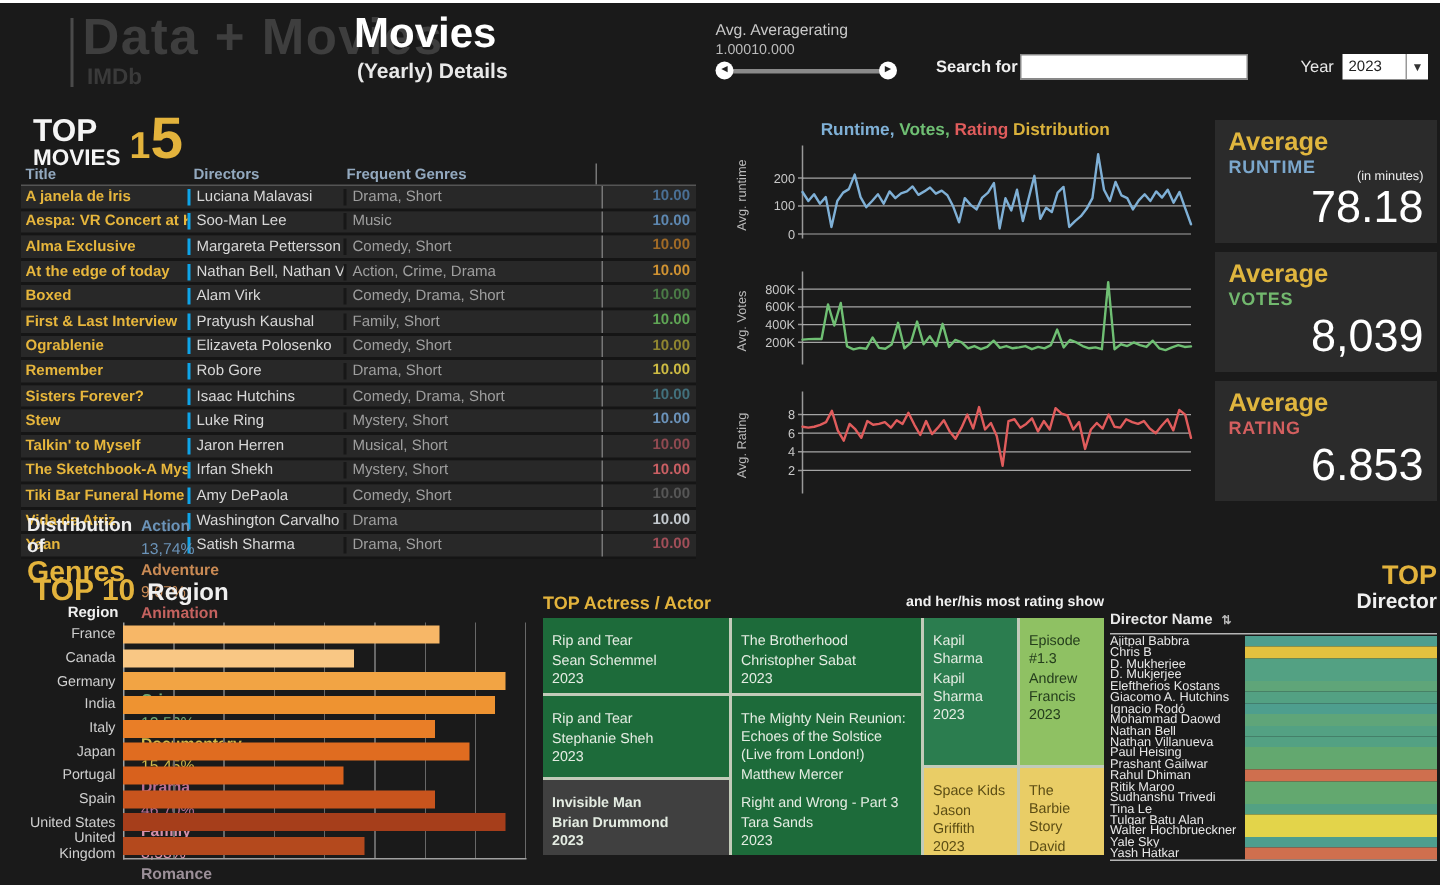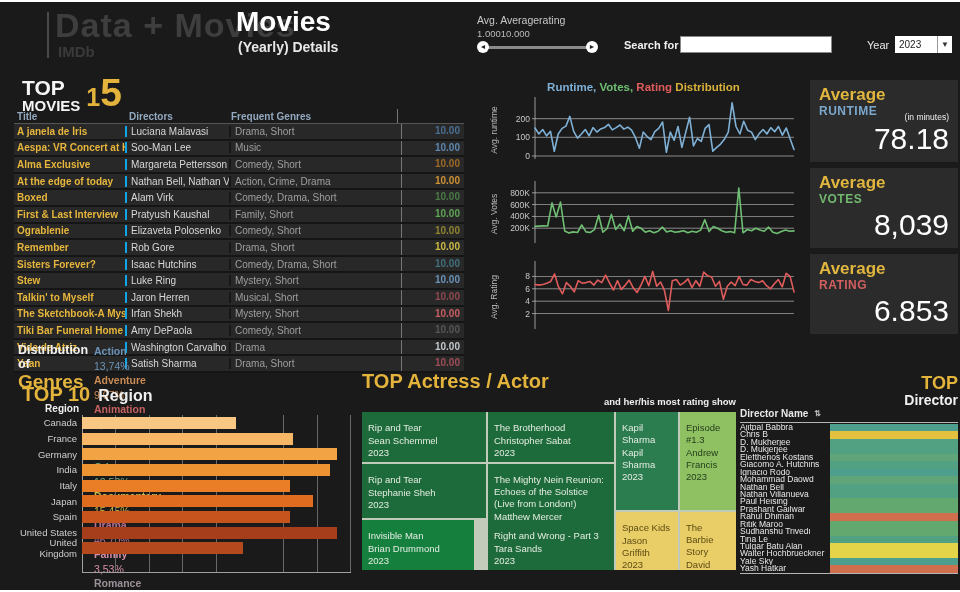--- a/index.html
+++ b/index.html
@@ -70,21 +70,21 @@
   .linechart .ylab{position:absolute;left:-24px;top:50%;transform:translateY(-50%) rotate(-90deg);transform-origin:center;
                    font-size:8.5px;color:#bbb;width:62px;text-align:center;}
   .linechart svg{position:absolute;left:14px;top:0;}
   
   .avg-panel{left:810px;width:148px;height:82px;background:#2b2b2b;}
   .avg-panel .ttl{position:absolute;left:9px;top:5px;font-size:17px;font-weight:bold;color:#e0b63e;}
   .avg-panel .sub{position:absolute;left:9px;top:24px;font-size:12px;font-weight:bold;letter-spacing:.5px;}
   .avg-panel .note{position:absolute;right:9px;top:32px;font-size:8.5px;color:#eee;text-align:right;}
   .avg-panel .val{position:absolute;right:9px;bottom:6px;font-size:30px;color:#fff;}
   
-  .act-head{left:362px;top:368px;font-size:20px;font-weight:bold;color:#e3b33c;}
+  .act-head{left:362px;top:393px;font-size:12px;font-weight:bold;color:#e3b33c;}
   .act-sub{left:560px;top:394px;width:176px;text-align:right;font-size:9.5px;font-weight:bold;color:#f0f0f0;}
   .treemap{left:362px;top:410px;width:374px;height:158px;background:#c2cbb9;}
   .tm-cell{position:absolute;box-sizing:border-box;padding:10px 6px;font-size:9.5px;line-height:1.25;overflow:hidden;}
   .tm-cell .a{margin-top:1px;}
   
   .dir-head{left:848px;top:372px;width:110px;text-align:right;}
   .dir-head .a{font-size:18px;font-weight:bold;color:#e3b33c;line-height:19px;}
   .dir-head .b{font-size:14px;font-weight:bold;color:#f0f0f0;line-height:15px;}
   .dir-colhead{left:740px;top:406px;width:218px;font-size:10px;font-weight:bold;color:#e8e8e8;display:flex;align-items:center;gap:6px;}
   .dir-colhead .sort{font-size:8px;color:#bbb;}
@@ -356,32 +356,32 @@
 
   <div class="abs reg-head">
     <span class="a">TOP 10</span>
     <span class="b">Region</span>
   </div>
   <div class="abs reg-axis-header">Region</div>
   <div class="abs reg-rows">
     <div class="reg-grid"></div>
     <div id="region-rows">
         <div class="reg-row">
+          <div class="reg-label">France</div>
+          <div class="reg-track">
+            <div class="reg-bar" style="width: 78.8%; background: rgb(247, 183, 103);"></div>
+          </div>
+        </div>
+        <div class="reg-row">
           <div class="reg-label">Canada</div>
           <div class="reg-track">
             <div class="reg-bar" style="width: 57.5%; background: rgb(249, 199, 132);"></div>
           </div>
         </div>
         <div class="reg-row">
-          <div class="reg-label">France</div>
-          <div class="reg-track">
-            <div class="reg-bar" style="width: 78.8%; background: rgb(247, 183, 103);"></div>
-          </div>
-        </div>
-        <div class="reg-row">
           <div class="reg-label">Germany</div>
           <div class="reg-track">
             <div class="reg-bar" style="width: 95%; background: rgb(242, 164, 68);"></div>
           </div>
         </div>
         <div class="reg-row">
           <div class="reg-label">India</div>
           <div class="reg-track">
             <div class="reg-bar" style="width: 92.5%; background: rgb(238, 147, 49);"></div>
           </div>
@@ -389,20 +389,26 @@
         <div class="reg-row">
           <div class="reg-label">Italy</div>
           <div class="reg-track">
             <div class="reg-bar" style="width: 77.5%; background: rgb(233, 126, 39);"></div>
           </div>
         </div>
         <div class="reg-row">
           <div class="reg-label">Japan</div>
           <div class="reg-track">
             <div class="reg-bar" style="width: 86.3%; background: rgb(224, 108, 32);"></div>
+          </div>
+        </div>
+        <div class="reg-row">
+          <div class="reg-label">Portugal</div>
+          <div class="reg-track">
+            <div class="reg-bar" style="width: 55%; background: rgb(216, 97, 29);"></div>
           </div>
         </div>
         <div class="reg-row">
           <div class="reg-label">Spain</div>
           <div class="reg-track">
             <div class="reg-bar" style="width: 77.5%; background: rgb(200, 84, 29);"></div>
           </div>
         </div>
         <div class="reg-row">
           <div class="reg-label">United States</div>
@@ -425,21 +431,21 @@
       <div class="tm-cell" style="left: 0px; top: 0px; width: 124px; height: 50px; background: rgb(29, 107, 58); color: rgb(228, 236, 226);">
         <div class="t">Rip and Tear</div>
         <div class="a">Sean Schemmel</div>
         <div class="y">2023</div>
       </div>
       <div class="tm-cell" style="left: 0px; top: 52px; width: 124px; height: 54px; background: rgb(29, 107, 58); color: rgb(228, 236, 226);">
         <div class="t">Rip and Tear</div>
         <div class="a">Stephanie Sheh</div>
         <div class="y">2023</div>
       </div>
-      <div class="tm-cell" style="left: 0px; top: 108px; width: 112px; height: 50px; background: #15803d; color: rgb(228, 236, 226);">
+      <div class="tm-cell" style="left: 0px; top: 108px; width: 124px; height: 50px; background: #404040; color: rgb(228, 236, 226); font-weight: bold;">
         <div class="t">Invisible Man</div>
         <div class="a">Brian Drummond</div>
         <div class="y">2023</div>
       </div>
       <div class="tm-cell" style="left: 126px; top: 0px; width: 126px; height: 50px; background: rgb(29, 107, 58); color: rgb(228, 236, 226);">
         <div class="t">The Brotherhood</div>
         <div class="a">Christopher Sabat</div>
         <div class="y">2023</div>
       </div>
       <div class="tm-cell" style="left: 126px; top: 52px; width: 126px; height: 72px; background: rgb(29, 107, 58); color: rgb(228, 236, 226);">

